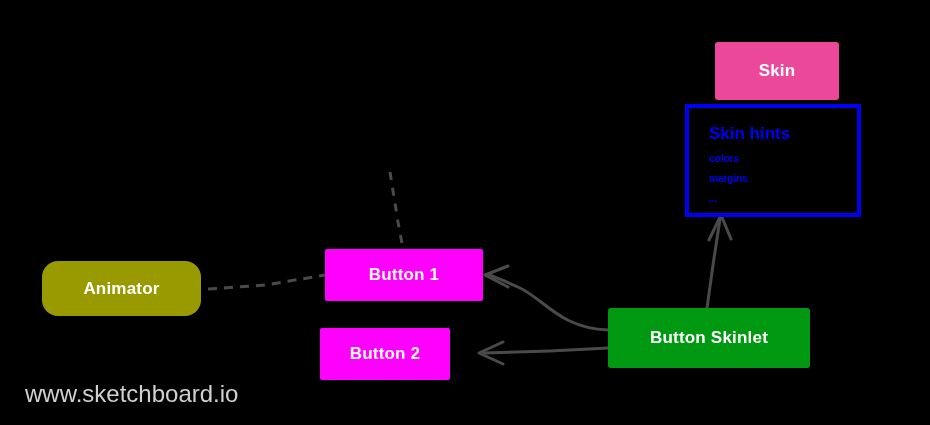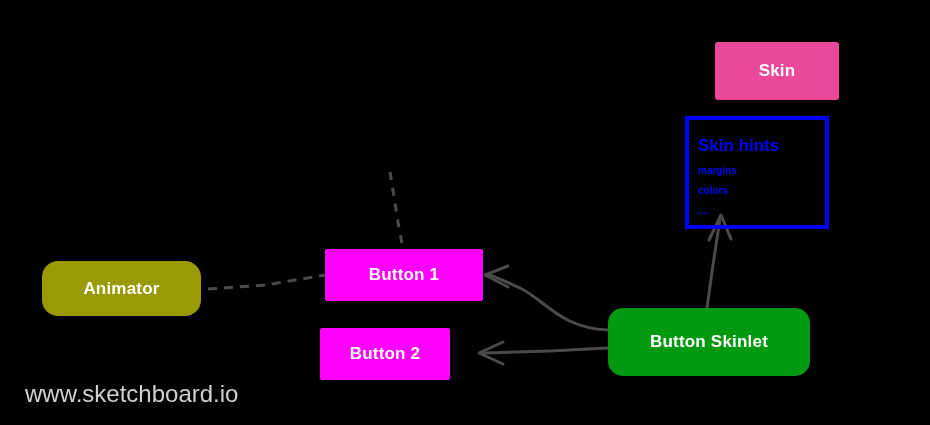--- a/index.html
+++ b/index.html
@@ -66,23 +66,23 @@
   #node-button2 {
     left: 320px; top: 328px;
     width: 130px; height: 52px;
     background: #ff00ff;
     border-radius: 2px;
   }
   #node-button2 .node-label { font-size: 17px; }
 
   #node-skinlet {
     left: 608px; top: 308px;
-    width: 202px; height: 68px;
+    width: 202px; height: 60px;
     background: #009911;
-    border-radius: 15px;
+    border-radius: 3px;
   }
   #node-skinlet .node-label { font-size: 17px; }
 
   #node-skin {
     left: 715px; top: 42px;
     width: 124px; height: 58px;
     background: #ec4899;
     border-radius: 3px;
     z-index: 4;
   }
@@ -112,23 +112,23 @@
     position: absolute;
     left: 61px;
     top: -10px;
     width: 44px;
     height: 13px;
     background: #0000f5;
     border-radius: 2px;
   }
 
   #node-skin-hints {
-    left: 685px; top: 116px;
-    width: 144px; height: 113px;
-    padding: 0 0 0 9px;
+    left: 685px; top: 104px;
+    width: 176px; height: 113px;
+    padding: 0 0 0 20px;
   }
   #node-skin-hints .note-title {
     color: #0000f5;
     font-weight: bold;
     font-size: 17px;
     margin-top: 16px;
     white-space: nowrap;
   }
   #node-skin-hints .note-item {
     color: #0000f5;
@@ -169,22 +169,22 @@
     <path d="M 707 308 L 713 265 L 720 219" fill="none" stroke="#4a4a4a" stroke-width="3" stroke-linecap="round"></path>
     <path d="M 709 240 L 721 215 L 731 239" fill="none" stroke="#4a4a4a" stroke-width="3" stroke-linecap="round" stroke-linejoin="round"></path>
   </svg>
 
   <div class="node node-fill" id="node-skin">
     <span class="node-label">Skin</span>
   </div>
 
   <div class="node node-note" id="node-skin-hints">
     <div class="note-title">Skin hints</div>
+    <div class="note-item">colors</div>
     <div class="note-item">margins</div>
-    <div class="note-item">colors</div>
     <div class="note-item">...</div>
   </div>
 
 
   <div class="node node-fill" id="node-animator">
     <span class="node-label">Animator</span>
   </div>
 
   <div class="node node-fill" id="node-button1">
     <span class="node-label">Button 1</span>

